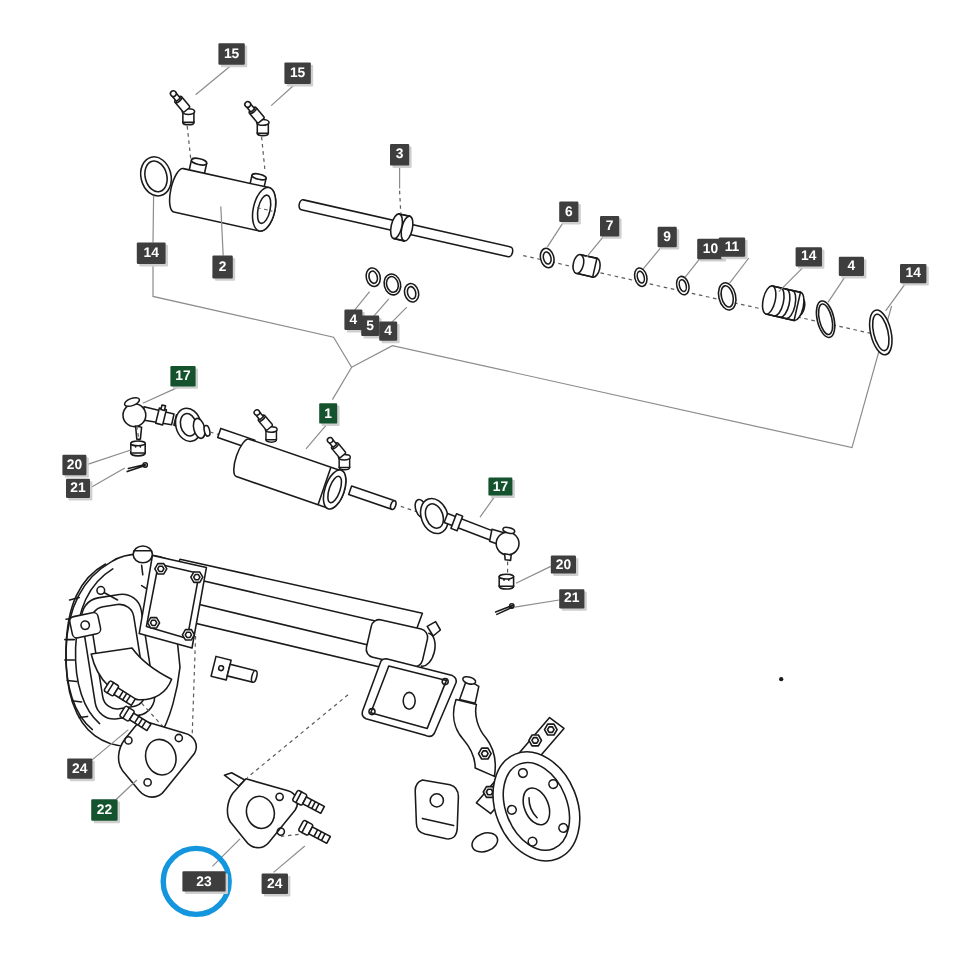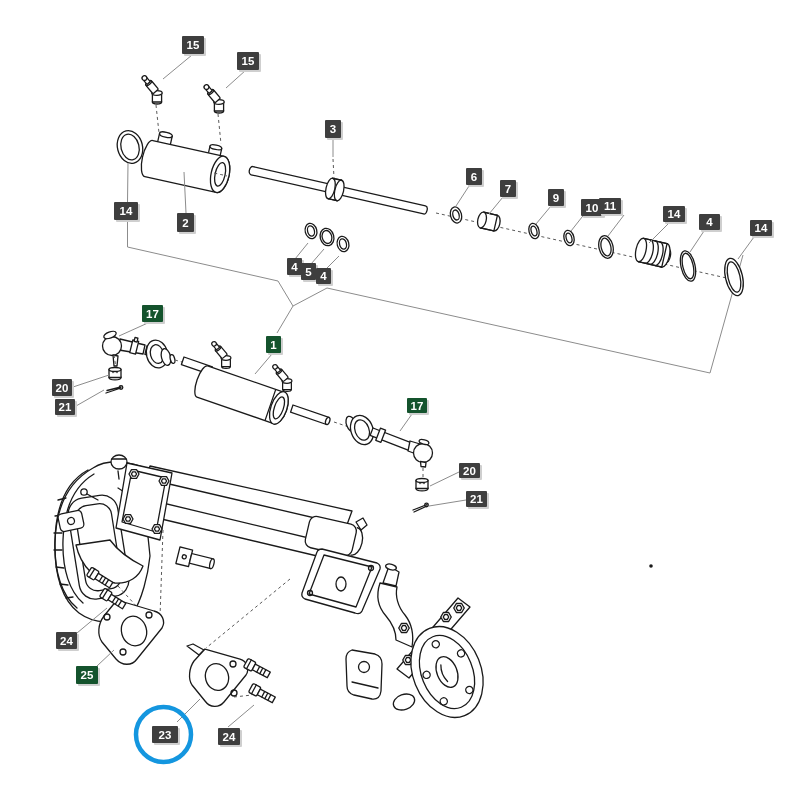--- a/index.html
+++ b/index.html
@@ -411,17 +411,17 @@
 <div class="lbl dark" style="left:301px;top:263px;width:15px;height:17px">5</div>
 <div class="lbl dark" style="left:316px;top:268px;width:15px;height:16px">4</div>
 <div class="lbl cyan" style="left:142px;top:305px;width:21px;height:17px">17</div>
 <div class="lbl cyan" style="left:266px;top:336px;width:15px;height:17px">1</div>
 <div class="lbl dark" style="left:52px;top:379px;width:20px;height:17px">20</div>
 <div class="lbl dark" style="left:55px;top:399px;width:20px;height:16px">21</div>
 <div class="lbl cyan" style="left:407px;top:398px;width:20px;height:15px">17</div>
 <div class="lbl dark" style="left:459px;top:463px;width:21px;height:15px">20</div>
 <div class="lbl dark" style="left:466px;top:491px;width:21px;height:16px">21</div>
 <div class="lbl dark" style="left:56px;top:632px;width:21px;height:17px">24</div>
-<div class="lbl cyan" style="left:76px;top:666px;width:22px;height:18px">25</div>
-<div class="lbl dark" style="left:152px;top:726px;width:26px;height:17px">23</div>
+<div class="lbl cyan" style="left:76px;top:666px;width:22px;height:18px">22</div>
+<div class="lbl dark" style="left:152px;top:726px;width:36px;height:17px">23</div>
 <div class="lbl dark" style="left:218px;top:728px;width:22px;height:17px">24</div>
 
 </div>
 
 </body></html>

